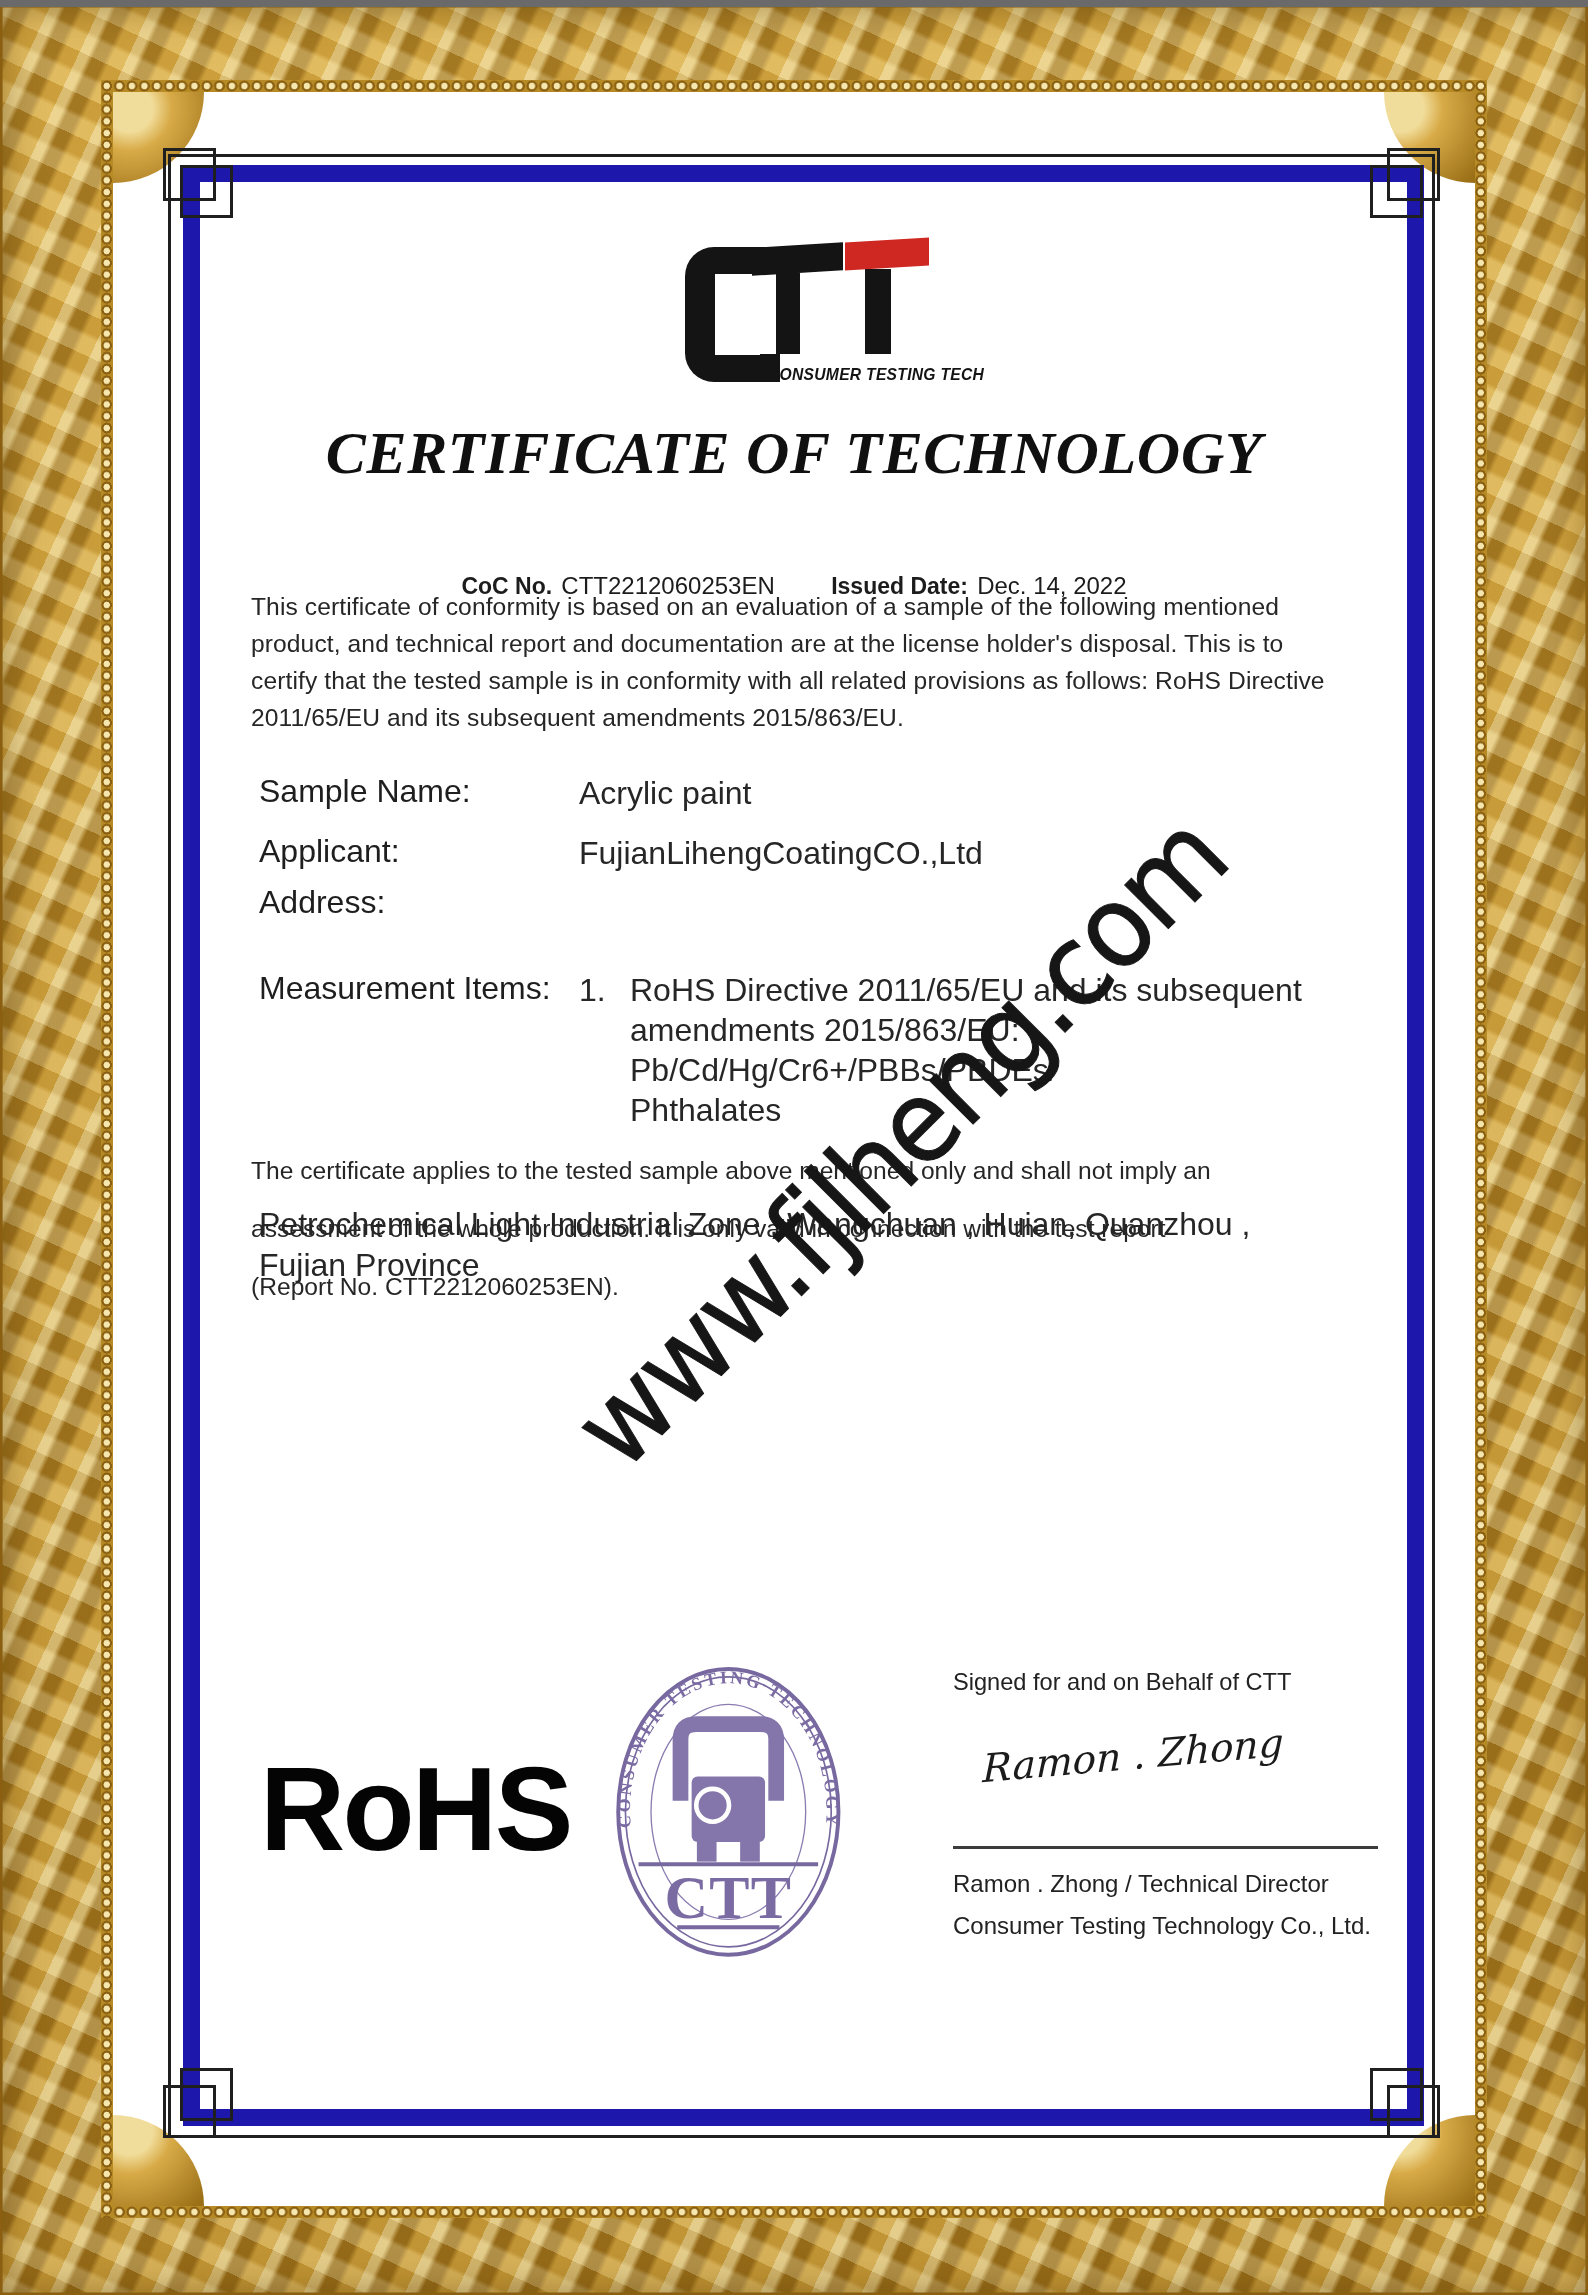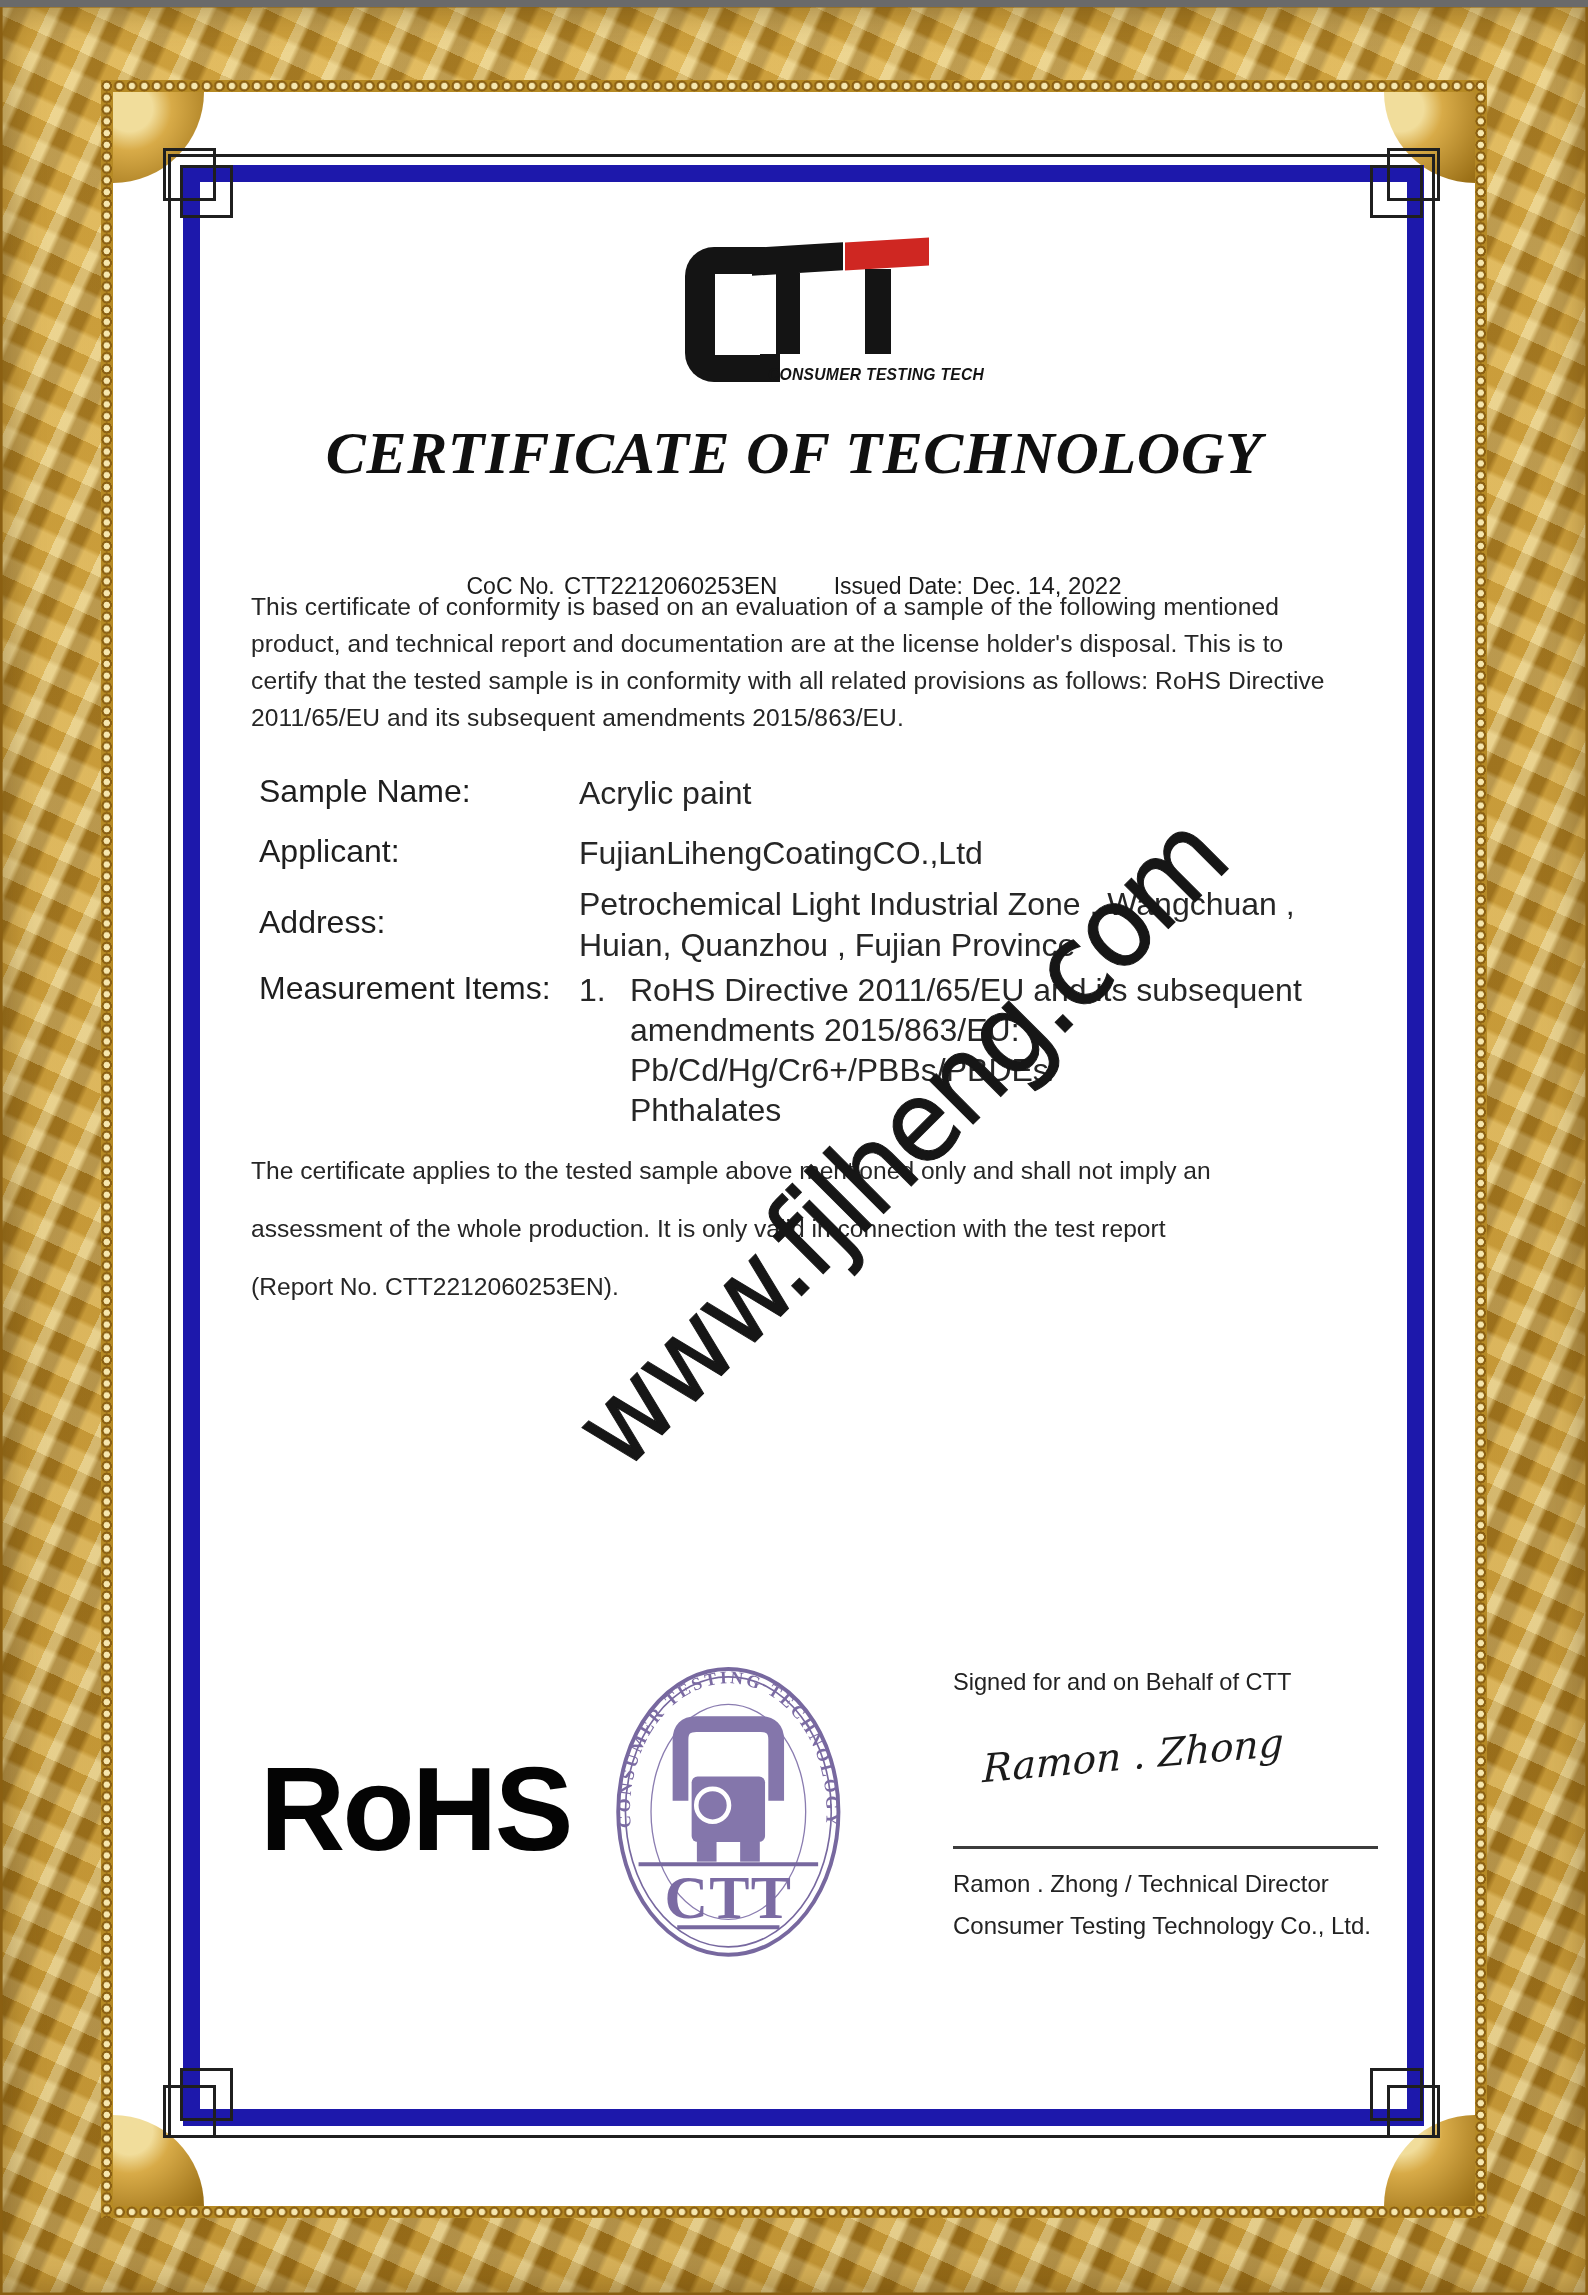--- a/index.html
+++ b/index.html
@@ -49,21 +49,21 @@
   .logo .t2-stem{position:absolute;left:189px;top:29px;width:26px;height:85px;background:#141414;}
   .logo .tagline{position:absolute;left:92px;top:125px;width:171px;white-space:nowrap;
     font:italic 700 17px "Liberation Sans",sans-serif;color:#141414;letter-spacing:0.3px;
     transform:scaleX(.92);transform-origin:left top;}
 
   
   .title{position:absolute;left:0;top:422px;width:100%;text-align:center;z-index:6;
     font:italic 600 60px/1.05 "Liberation Serif",serif;color:#101010;letter-spacing:0.7px;}
   .coc-row{position:absolute;left:0;top:540px;width:100%;display:flex;justify-content:center;
     align-items:baseline;gap:9.2px;z-index:6;font-size:24px;color:#1c1c1c;}
-  .coc-row .bold{font-weight:400;font-size:23px;margin-top:33px;}
+  .coc-row .bold{font-weight:700;font-size:23px;margin-top:33px;}
   .coc-row .gap{display:inline-block;width:38px;}
 
   
   .intro{position:absolute;left:251px;top:588px;width:1103px;z-index:6;
     font-size:24.6px;line-height:37px;color:#262626;letter-spacing:0.1px;}
   .frow{position:absolute;left:259px;width:1064px;display:flex;z-index:6;color:#222;}
   .frow .lbl{width:320px;flex:0 0 320px;font-size:32px;color:#1e1e1e;}
   .frow .val{flex:1;font-size:32px;line-height:41px;color:#262626;}
   .frow.meas .val{display:flex;line-height:40px;}
   .frow.meas .num{width:51px;flex:0 0 51px;}
@@ -139,21 +139,21 @@
   <div class="intro">This certificate of conformity is based on an evaluation of a sample of the following mentioned product, and technical report and documentation are at the license holder's disposal. This is to certify that the tested sample is in conformity with all related provisions as follows: RoHS Directive 2011/65/EU and its subsequent amendments 2015/863/EU.</div>
 
   <div class="frow" style="top:773px;">
     <div class="lbl">Sample Name:</div>
     <div class="val">Acrylic paint</div>
   </div>
   <div class="frow" style="top:833px;">
     <div class="lbl">Applicant:</div>
     <div class="val">FujianLihengCoatingCO.,Ltd</div>
   </div>
-  <div class="frow" style="top:884px;">
+  <div class="frow" style="top:864px;flex-direction:column;">
     <div class="lbl" style="padding-top:19.7px;">Address:</div>
     <div class="val">Petrochemical Light Industrial Zone , Wangchuan , Huian, Quanzhou , Fujian Province</div>
   </div>
   <div class="frow meas" style="top:970px;">
     <div class="lbl">Measurement Items:</div>
     <div class="val">
       <div class="num">1.</div>
       <div>
         <div>RoHS Directive 2011/65/EU and its subsequent</div>
         <div>amendments 2015/863/EU: Pb/Cd/Hg/Cr6+/PBBs/PBDEs/</div>

